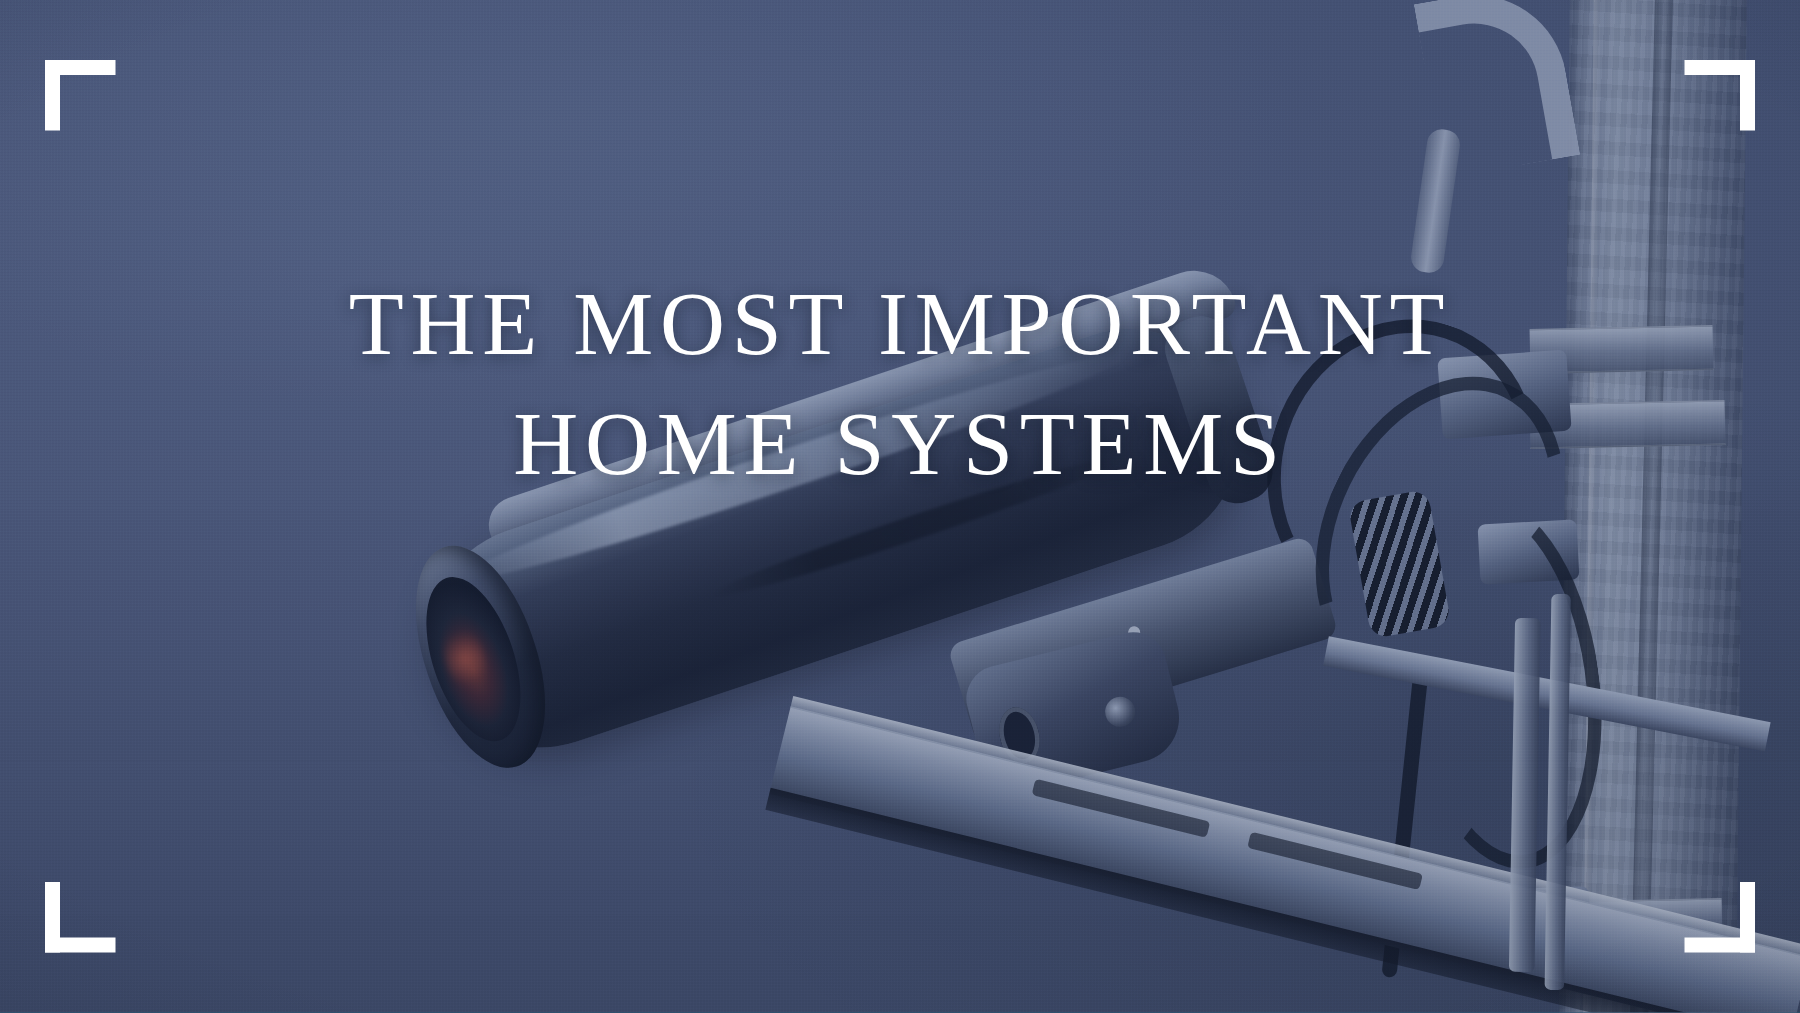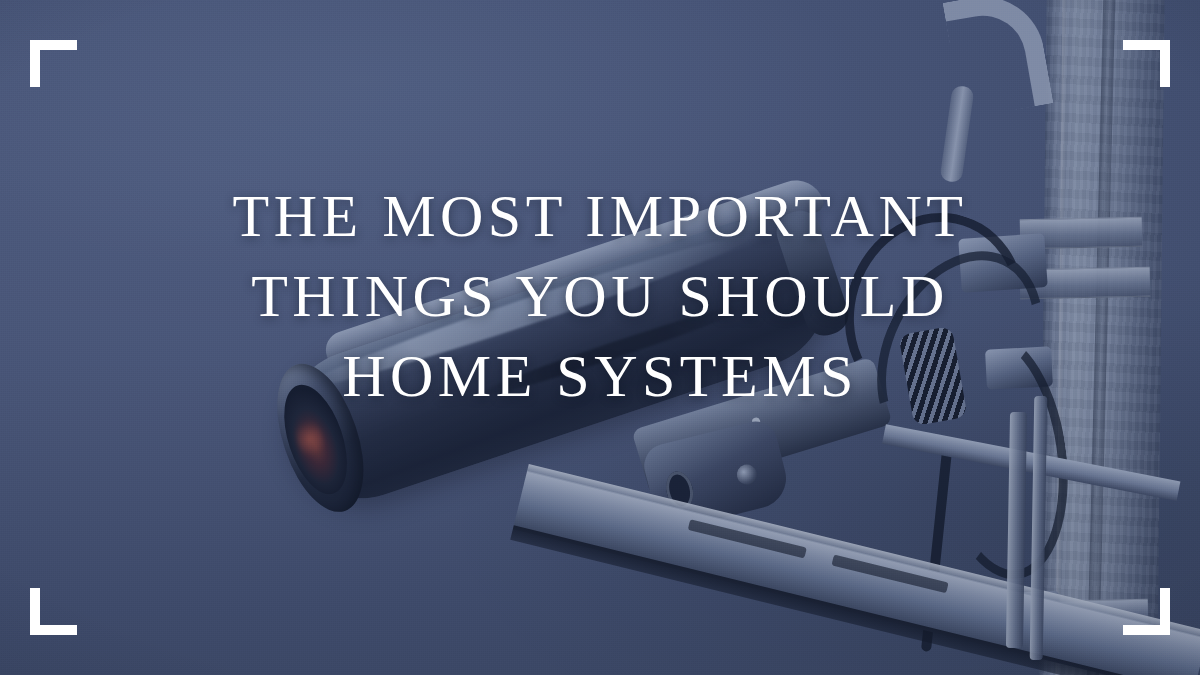--- a/index.html
+++ b/index.html
@@ -390,17 +390,16 @@
     <i class="h"></i>
       <i class="v"></i>
   </div>
   <div class="corner br">
     <i class="h"></i>
       <i class="v"></i>
   </div>
 
   <div class="title-wrap">
     <div class="title-line">THE MOST IMPORTANT</div>
-    <div class="title-line">THINGS YOU SHOULD</div>
     <div class="title-line">HOME SYSTEMS</div>
   </div>
 
 </div>
 
 </body></html>

